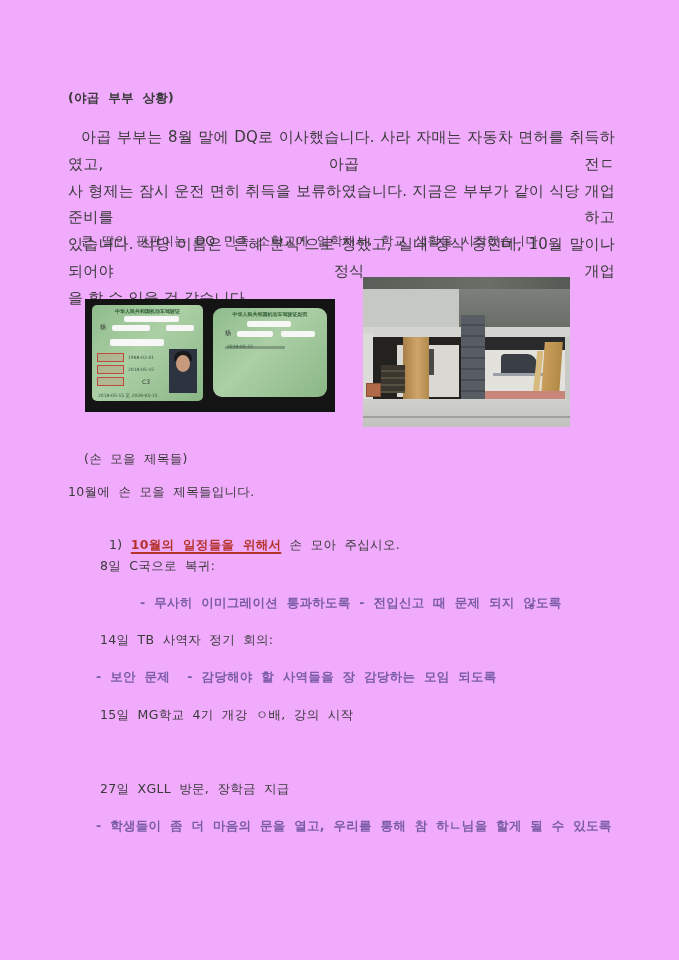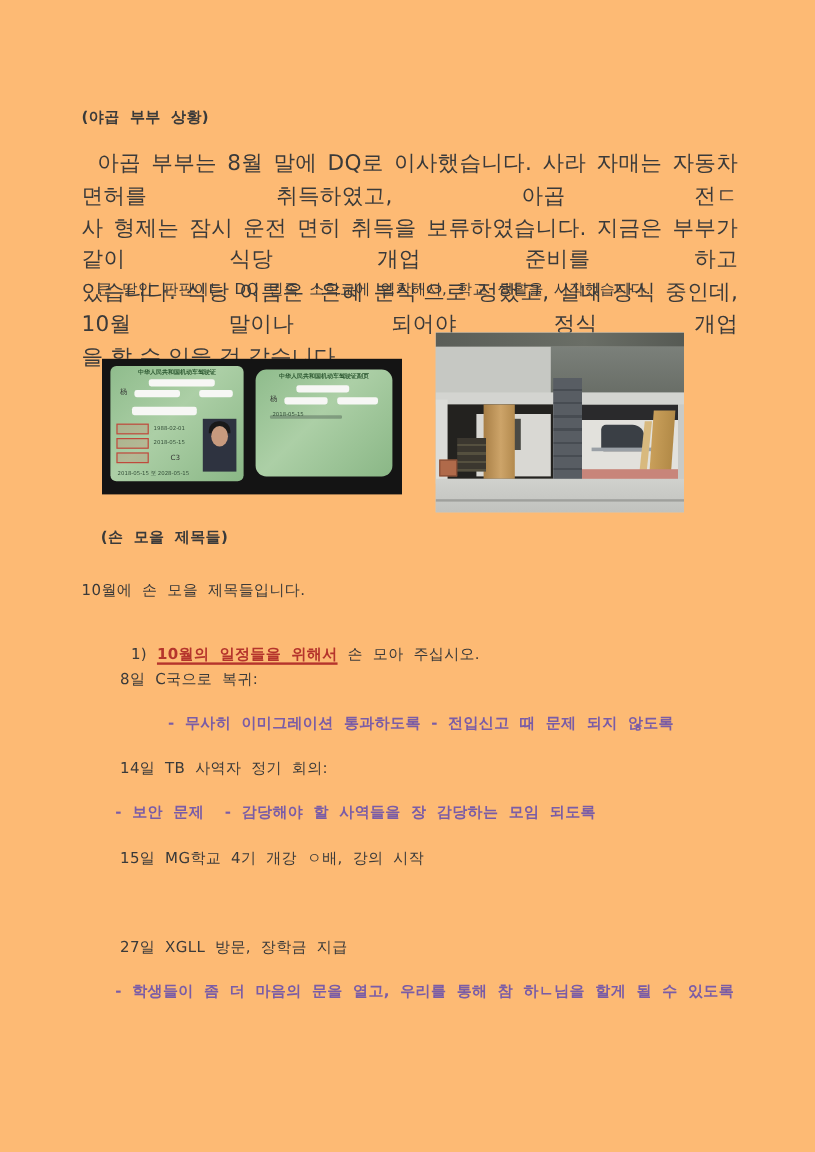--- a/index.html
+++ b/index.html
@@ -1,25 +1,25 @@
 <!DOCTYPE html>
 <html><head>
 <meta charset="utf-8">
 <style>
   html,body{margin:0;padding:0;background:#ffffff;}
   .page{
-    position:relative;width:679px;height:960px;background:#fdba74;overflow:hidden;
+    position:relative;width:679px;height:960px;background:#f0abfc;overflow:hidden;
     font-family:"DejaVu Sans","Liberation Sans",sans-serif;color:#3a3a3a;
   }
   .ktext{font-size:12.5px;letter-spacing:0.3px;word-spacing:4px;line-height:16px;}
 
   
   .sec1-heading{position:absolute;left:68px;top:90px;font-weight:bold;}
   .para1{position:absolute;left:68px;top:124px;width:547px;}
-  .jline{font-size:18px;letter-spacing:0.2px;line-height:26.8px;text-align:justify;text-align-last:justify;}
+  .jline{font-size:15px;letter-spacing:0.2px;line-height:26.8px;text-align:justify;text-align-last:justify;}
   .jline.first{text-indent:13px;}
   .jline.last{text-align-last:left;}
   .para2{position:absolute;left:68px;top:233px;width:560px;text-indent:13px;}
 
   
   .license-photo{position:absolute;left:85px;top:299px;width:250px;height:113px;background:#141414;overflow:hidden;}
   .id-card{position:absolute;background:linear-gradient(135deg,#8fbc8c,#accfa6 45%,#8ab786);overflow:hidden;}
   .card-front{left:7px;top:6px;width:111px;height:96px;border-radius:5px;}
   .card-back{left:128px;top:9px;width:114px;height:89px;border-radius:9px;}
   .card-title{position:absolute;left:0;top:3px;width:100%;text-align:center;font-size:5px;color:#2e5a33;font-weight:bold;letter-spacing:0;word-spacing:0;line-height:6px;}
@@ -50,21 +50,21 @@
   .sf-machine{position:absolute;left:16px;top:17px;width:36px;height:22px;background:#3a3f45;border-radius:4px 10px 2px 2px;}
   .sf-rail{position:absolute;left:8px;top:36px;width:64px;height:3px;background:#9aa0a6;}
   .sf-boards{position:absolute;left:58px;top:5px;width:18px;height:52px;background:linear-gradient(90deg,#c99f5a,#b28a47);transform:skewX(-4deg);}
   .sf-board2{position:absolute;left:50px;top:14px;width:6px;height:44px;background:#d8b97e;transform:skewX(-6deg);}
   .sf-pink-base{left:122px;top:114px;width:80px;height:9px;background:#c8857a;}
   .sf-sidewalk{left:0;top:122px;width:207px;height:28px;background:linear-gradient(#d0d1cd,#c1c2be);}
   .sf-curb{left:0;top:139px;width:207px;height:2px;background:#9fa09c;}
   .sf-debris{left:3px;top:106px;width:15px;height:14px;background:#b06a4a;border:1px solid #8a4f36;box-sizing:border-box;}
 
   
-  .sec2-heading{position:absolute;left:84px;top:440px;font-weight:bold;}
+  .sec2-heading{position:absolute;left:84px;top:451px;font-weight:normal;}
   .sec2-intro{position:absolute;left:68px;top:484px;}
   .sec2-item1{position:absolute;left:76px;top:521px;white-space:pre;}
   .red-phrase{color:#b5342c;font-weight:bold;text-decoration:underline;text-decoration-thickness:1.5px;text-underline-offset:3px;}
   .entry{position:absolute;white-space:pre;text-align:right;}
   .schedule{left:100px;color:#3a3a3a;}
   .prayer{left:96px;color:#7a5ca6;font-weight:bold;}
   .e0{top:558px;} .e1{top:595px;margin-left:44px;} .e2{top:632px;} .e3{top:669px;}
   .e4{top:707px;} .e5{top:744px;} .e6{top:781px;} .e7{top:818px;}
 </style>
 </head>

